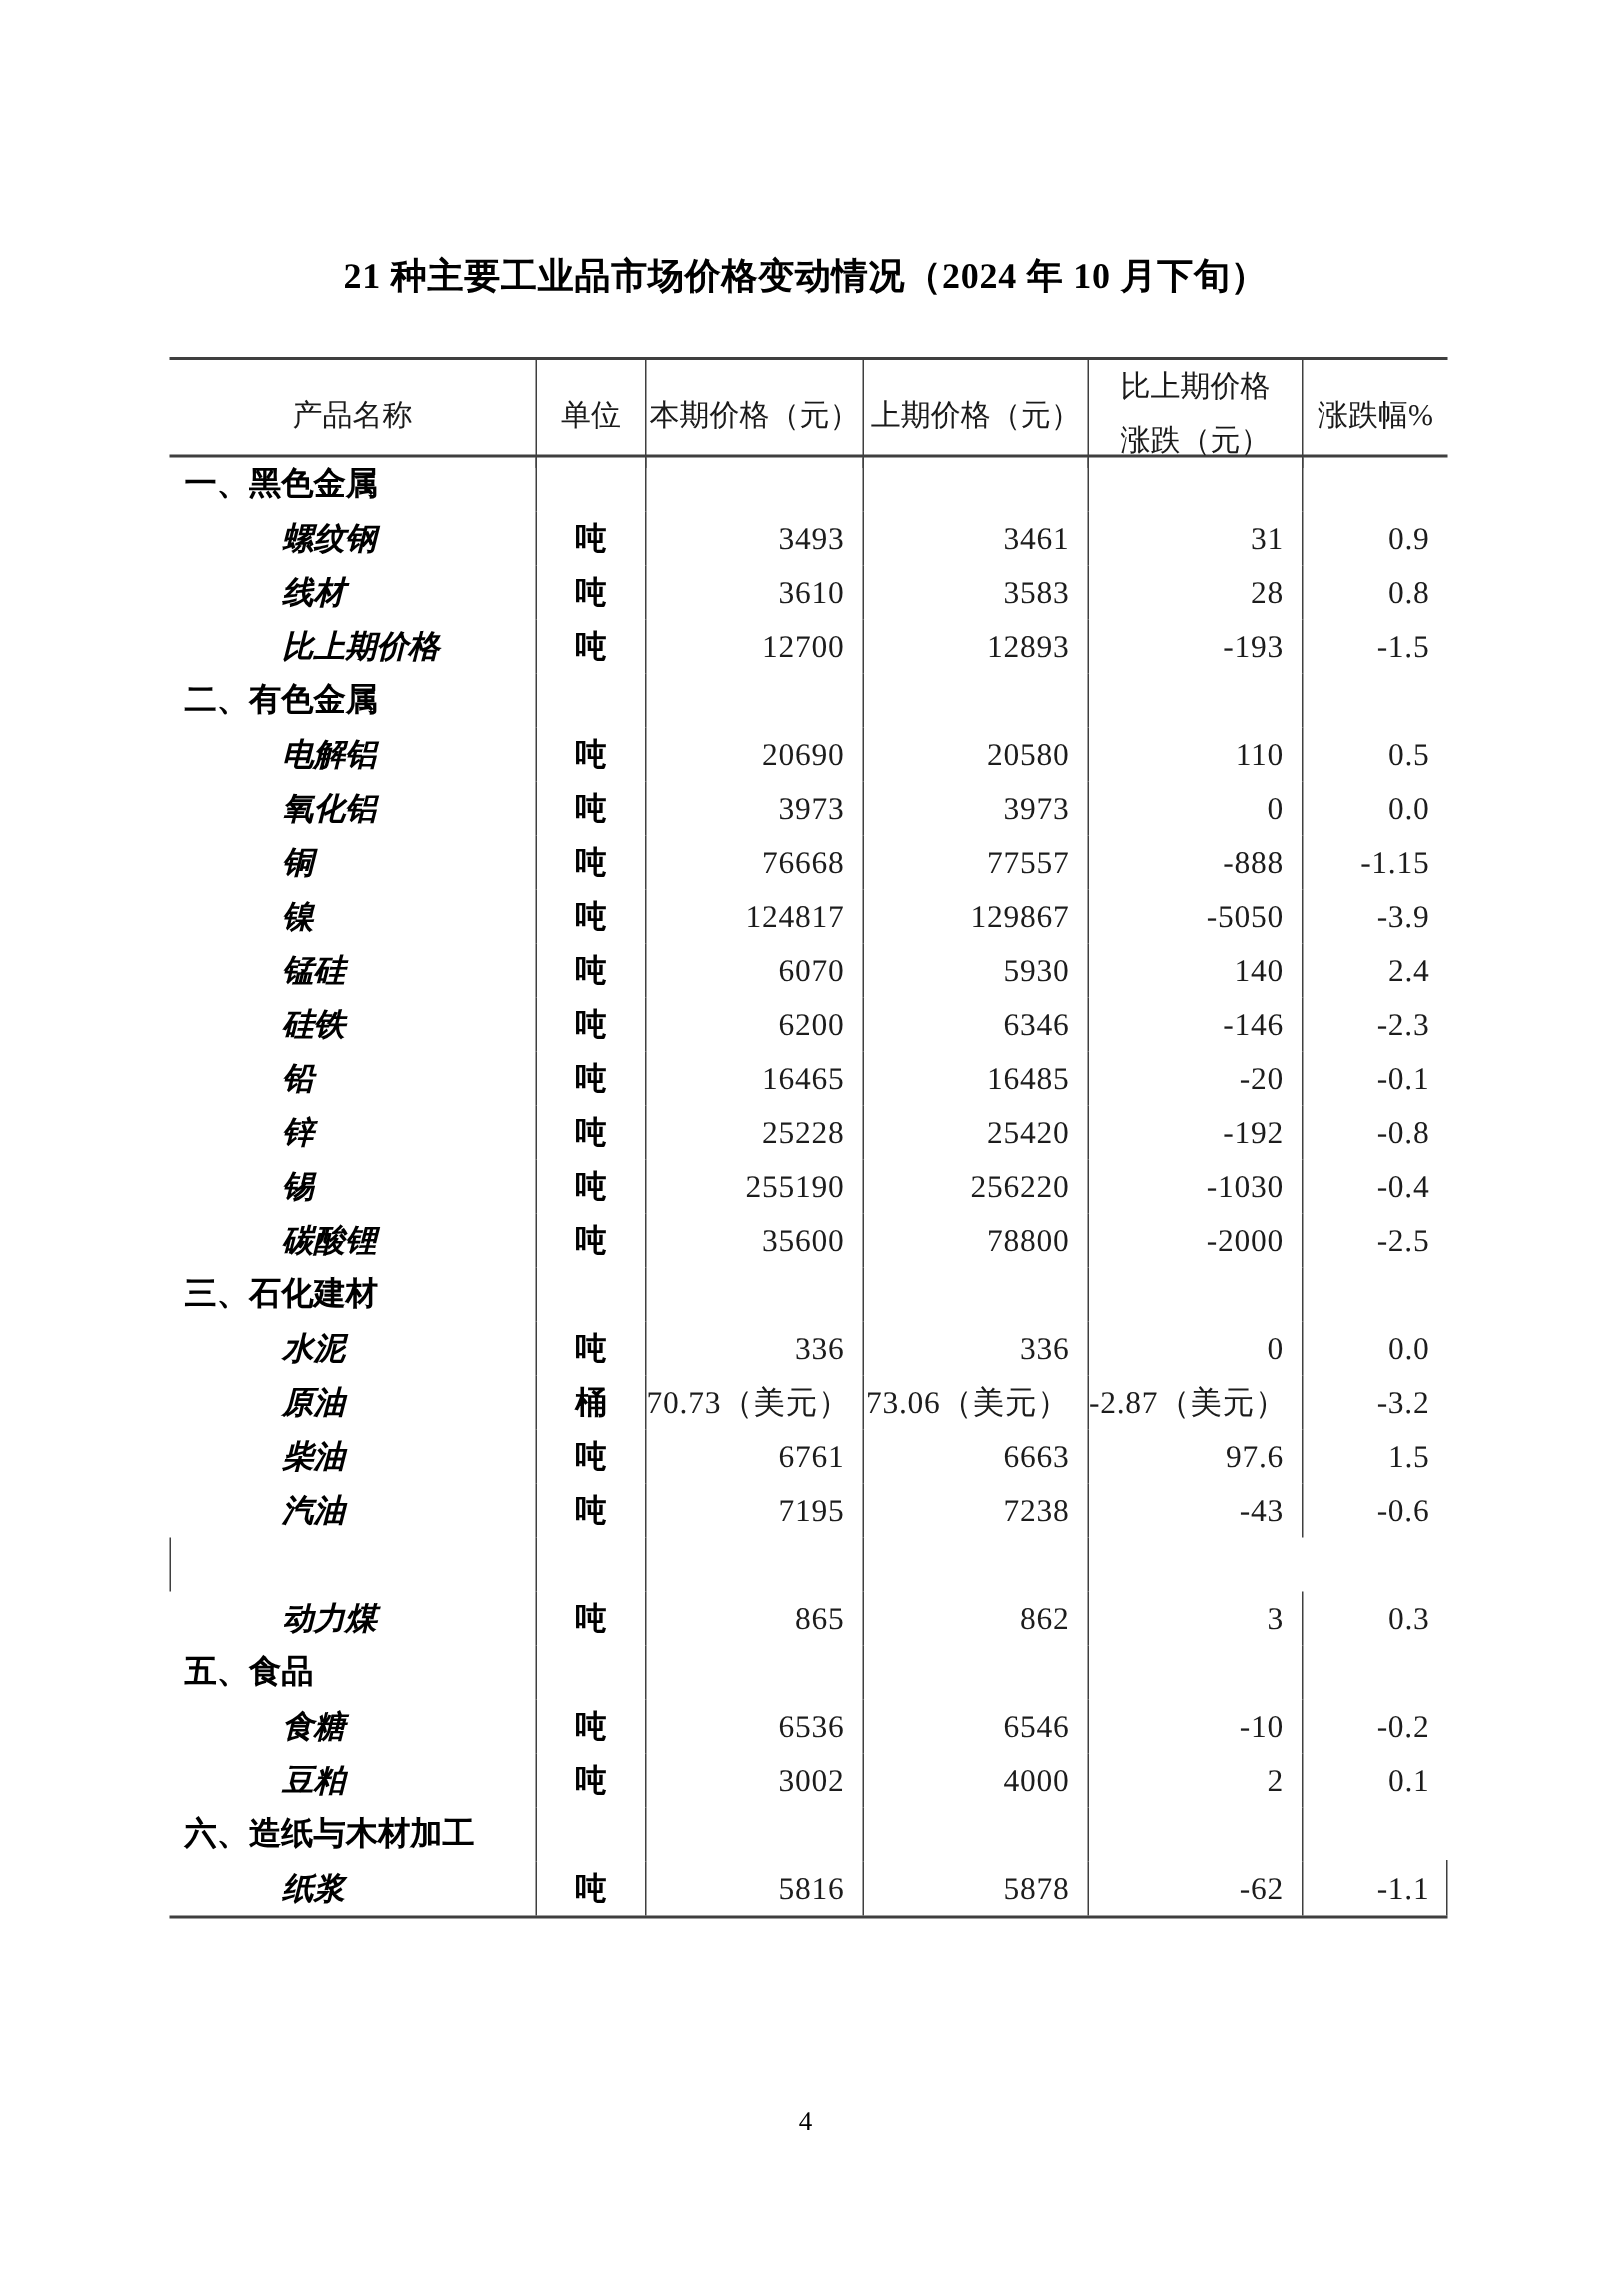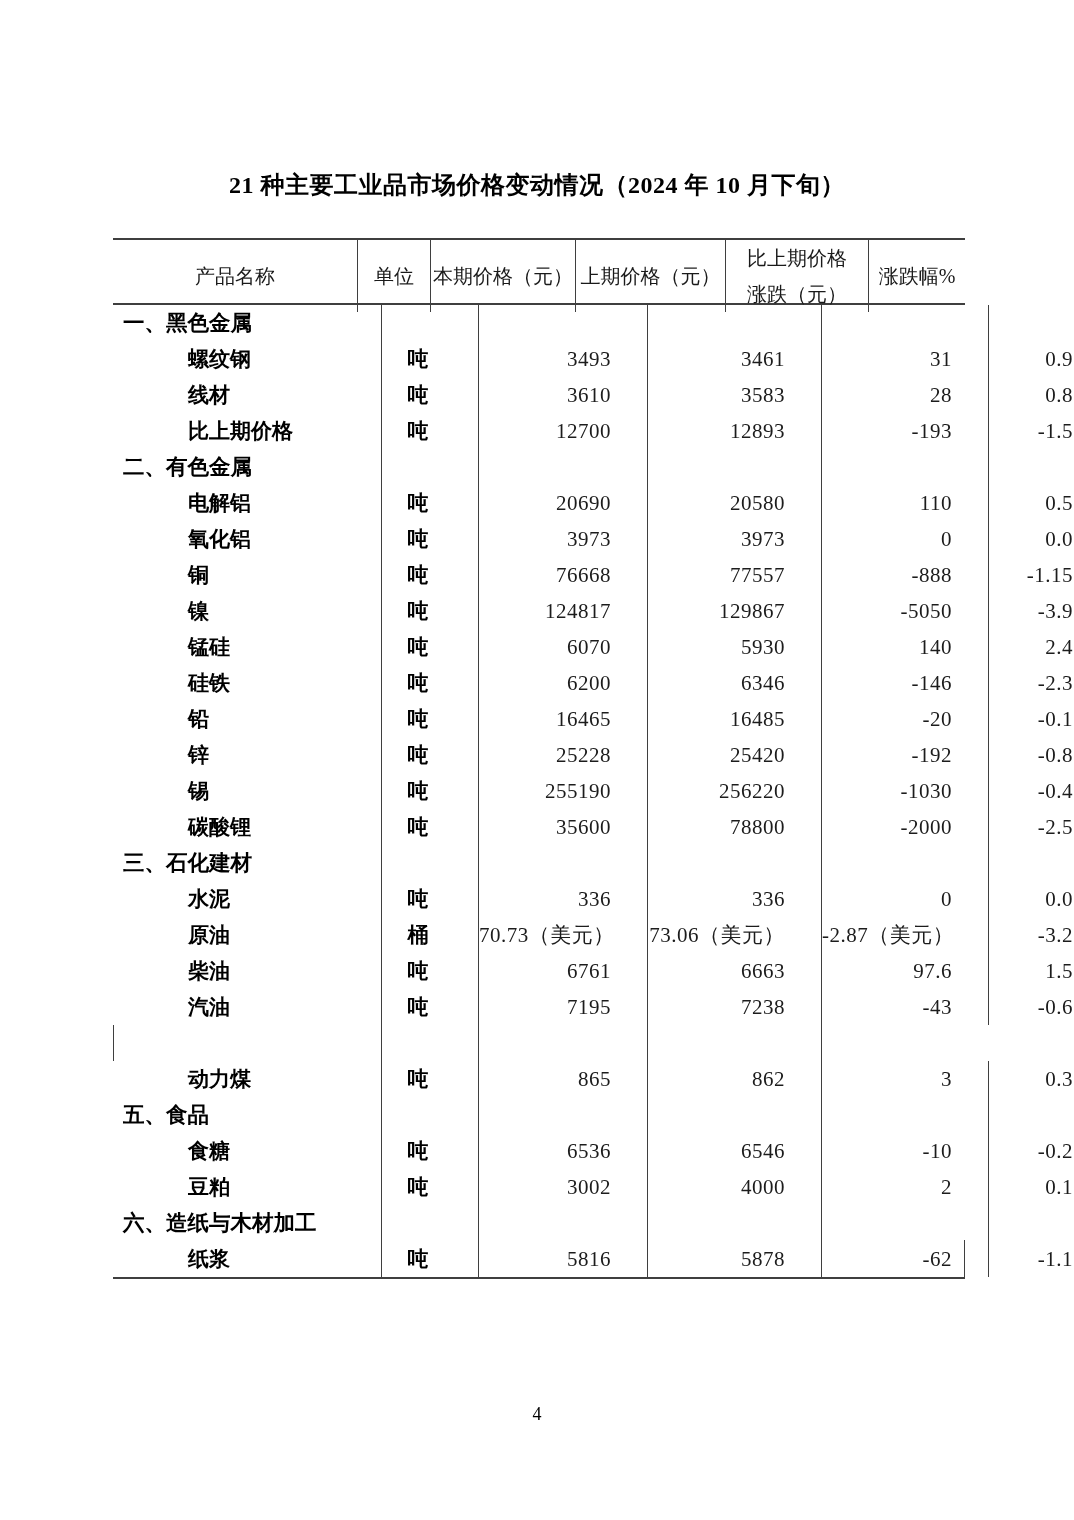--- a/index.html
+++ b/index.html
@@ -52,21 +52,21 @@
     align-items: center;
     justify-content: center;
     font-family: "Liberation Serif", "DejaVu Serif", serif;
     font-size: 20px;
     color: #1a1a1a;
     text-align: center;
   }
   .c2, .c3, .c4, .c5, .c6 { border-left: 1px solid var(--line); }
   .th-lines { text-align: right; line-height: 36px; }
   .tbody { width: 100%; }
-  .row { height: 36px; gap: 24px; }
+  .row { height: 36px; }
   .td {
     height: 36px;
     line-height: 36px;
     overflow: visible;
     white-space: nowrap;
   }
   .name-cell, .unit-cell {
     font-family: "DejaVu Sans", "Liberation Sans", sans-serif;
     font-weight: 700;
     font-size: 21px;
@@ -75,21 +75,21 @@
   .unit-cell { text-align: center; }
   .num-cell {
     font-family: "Liberation Serif", "DejaVu Serif", serif;
     font-size: 21px;
     letter-spacing: 0.5px;
     color: #1c1c1c;
     text-align: right;
     padding-right: 12px;
   }
   .row.section .name-cell { padding-left: 10px; font-size: 21.5px; }
-  .row.item .name-cell { padding-left: 75px; }
+  .row.item .name-cell { padding-left: 75px; font-style: italic; }
   .right-edge {
     position: absolute;
     right: 0;
     bottom: 0;
     width: 1.5px;
     height: 37px;
     background: var(--line);
   }
   .page-number {
     position: absolute;

